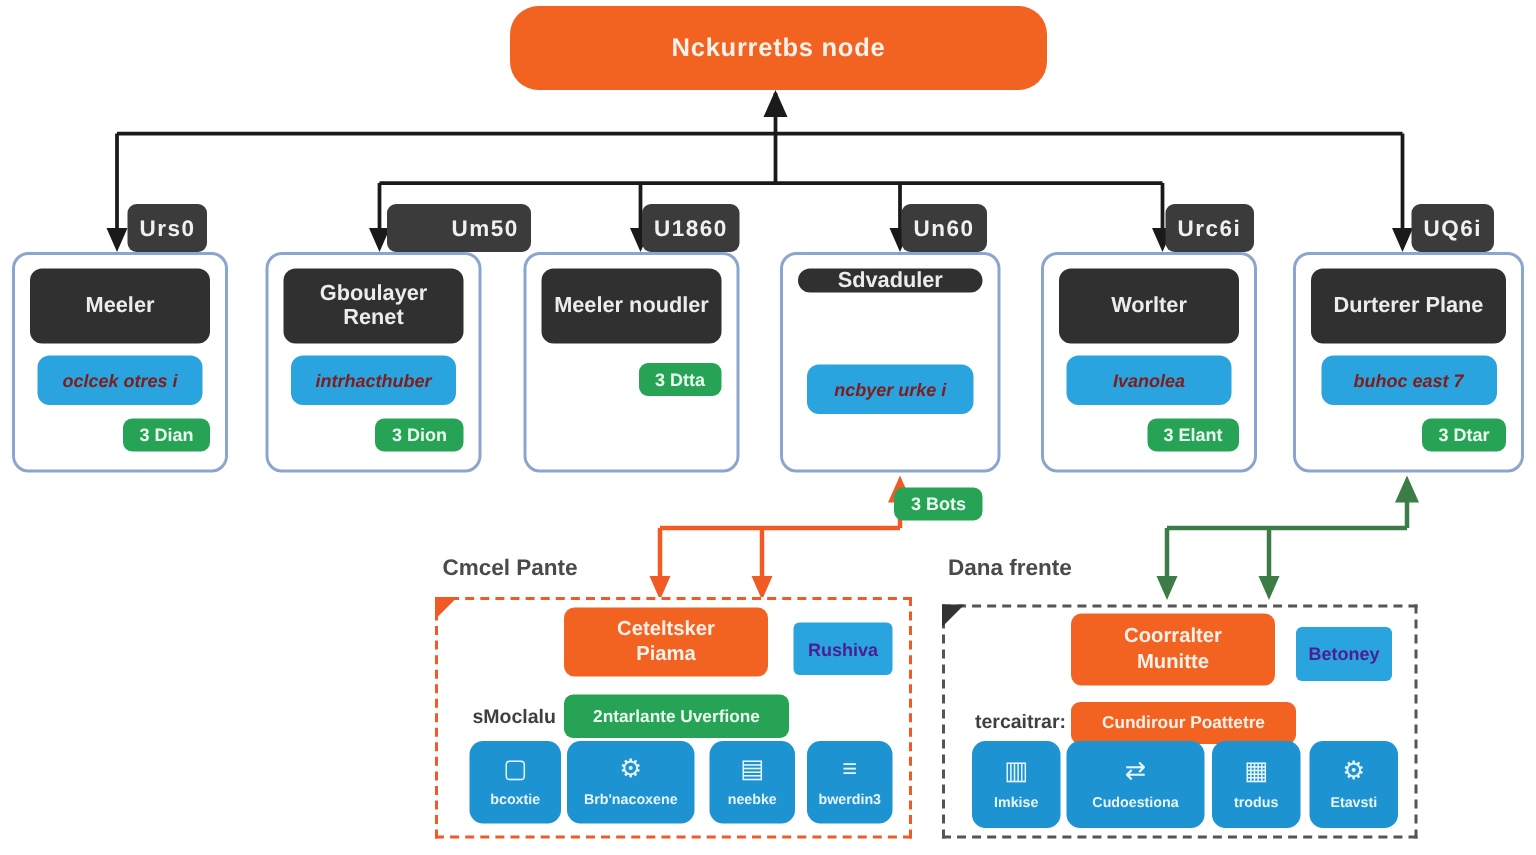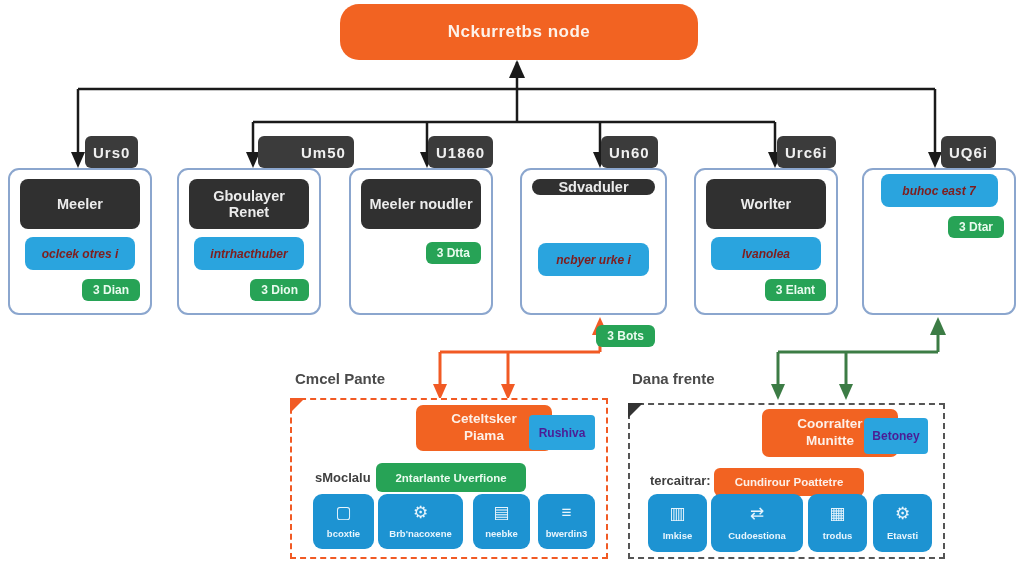--- a/index.html
+++ b/index.html
@@ -47,22 +47,22 @@
   .data-plane-box    { left:628px; top:403px; width:317px; height:156px; border:2px dashed #555; }
 
   .corner-tri { position:absolute; left:-2px; top:-2px; width:0; height:0;
     border-top:15px solid; border-right:15px solid transparent; }
   .corner-orange { border-top-color:#F15A24; }
   .corner-dark   { border-top-color:#333; }
 
   .plane-main { position:absolute; background:#F26322; border-radius:7px;
     display:flex; flex-direction:column; align-items:center; justify-content:center;
     color:#fdf0e8; font-size:13.5px; font-weight:bold; line-height:1.25; text-align:center; }
-  .cp-main { left:84px; top:5px;  width:136px; height:46px;margin-left:40px; }
-  .dp-main { left:84px; top:4px;  width:136px; height:48px;margin-left:48px; }
+  .cp-main { left:84px; top:5px;  width:136px; height:46px; }
+  .dp-main { left:84px; top:4px;  width:136px; height:48px; }
 
   .plane-side { position:absolute; background:#2AA4DE; border-radius:4px;
     display:flex; align-items:center; justify-content:center;
     color:#4c1d95; font-size:12px; font-weight:bold; }
   .cp-side { left:237px; top:15px; width:66px; height:35px; }
   .dp-side { left:234px; top:13px; width:64px; height:36px; }
 
   .row-label { position:absolute; font-size:13px; font-weight:bold; color:#3f3f3f; }
   .cp-row-label { left:23px; top:70px; }
   .dp-row-label { left:20px; top:68px; }
@@ -165,20 +165,21 @@
     <div class="col-header">Sdvaduler</div>
     <div class="col-blue">ncbyer urke i</div>
     <div class="col-green">3 Bots</div>
   </div>
   <div class="col-card col-5">
     <div class="col-header">Worlter</div>
     <div class="col-blue">Ivanolea</div>
     <div class="col-green">3 Elant</div>
   </div>
   <div class="col-card col-6">
+    <div class="col-header">Durterer Plane</div>
     <div class="col-blue">buhoc east 7</div>
     <div class="col-green">3 Dtar</div>
   </div>
 
   <div class="plane-label label-control">Cmcel Pante</div>
   <div class="plane-label label-data">Dana frente</div>
 
   <div class="plane-box control-plane-box">
     <div class="corner-tri corner-orange"></div>
     <div class="plane-main cp-main">

